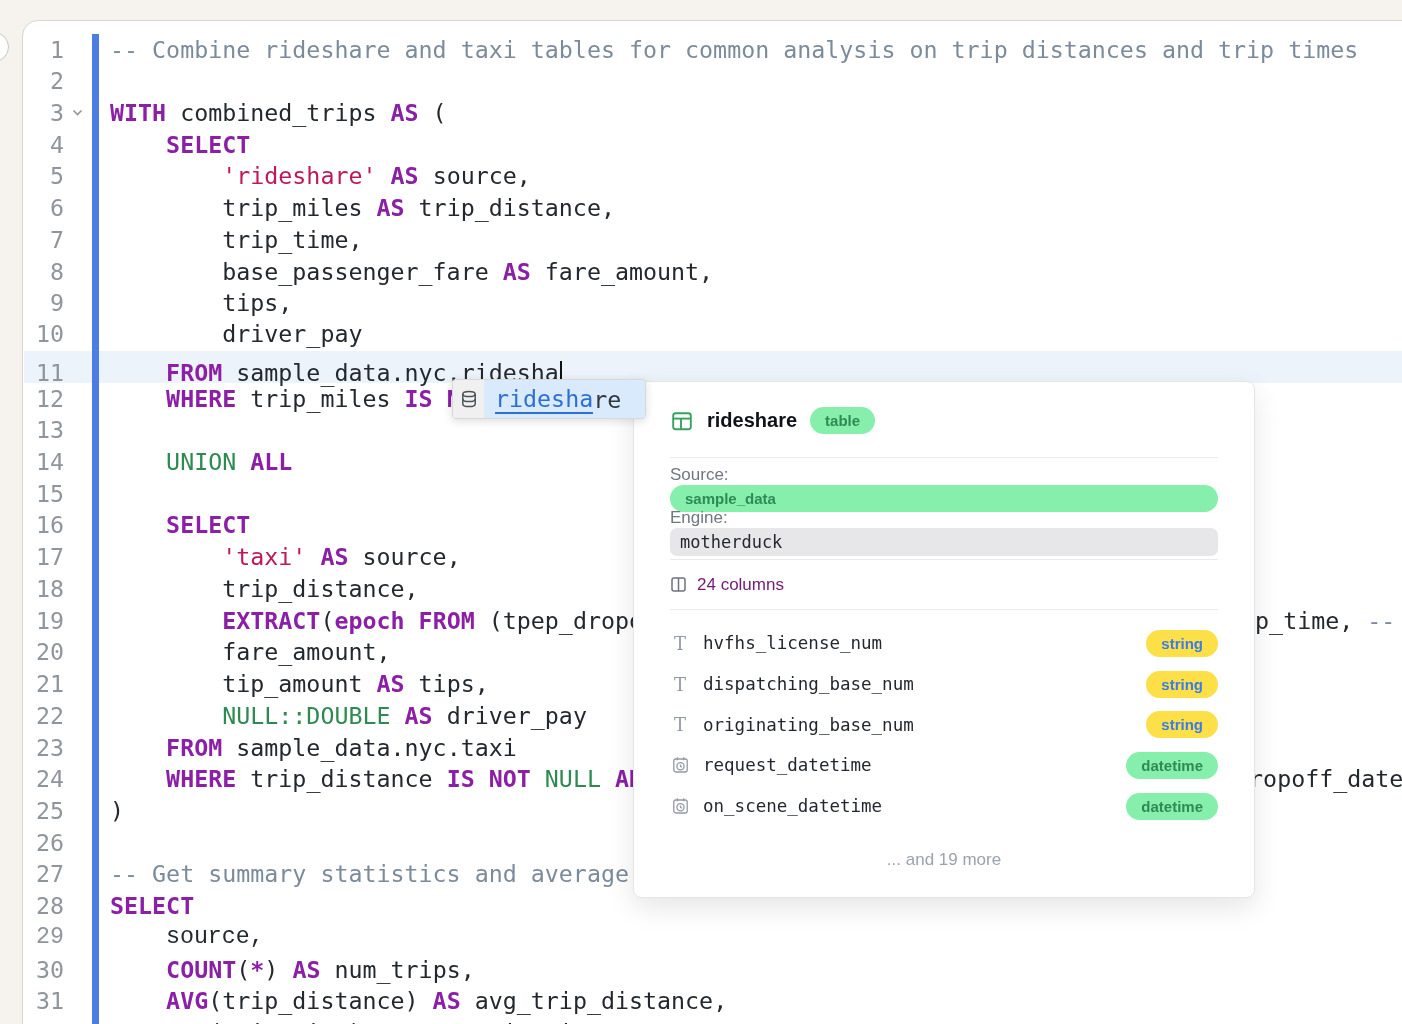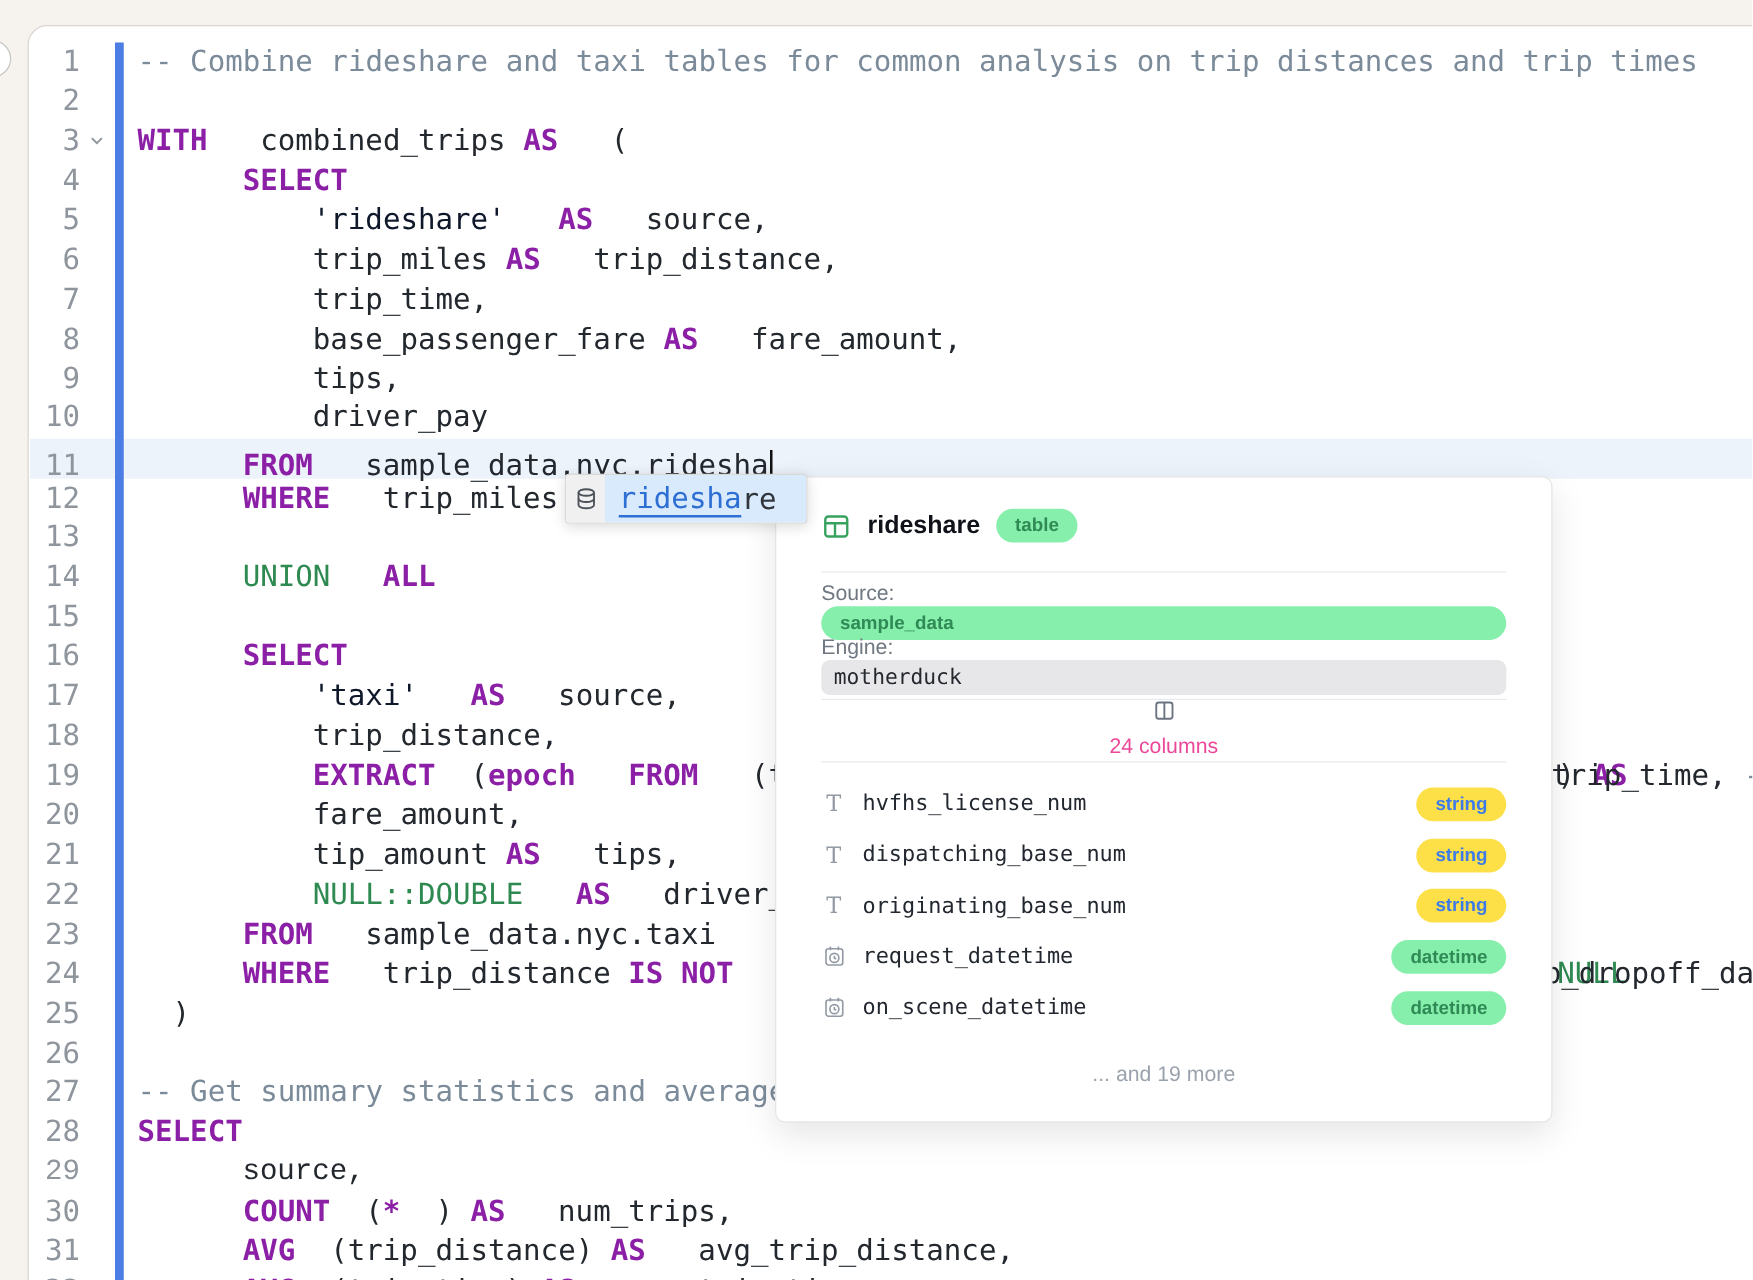--- a/index.html
+++ b/index.html
@@ -31,23 +31,23 @@
     z-index:2; font-size:23.3px;
   }
   .code-row .num{
     position:absolute; left:20px; width:44px; text-align:right;
     color:#8f959c; font-size:23.3px;
   }
   .code-row .fold{ position:absolute; left:71px; top:9px; color:#8f959c; }
   .code-row .codetext{ position:absolute; left:110px; white-space:pre; color:#23282e; }
   .tk-k{ color:#8b1fa6; font-weight:bold; }
   .tk-g{ color:#2f8a52; }
-  .tk-s{ color:#0f172a; }
+  .tk-s{ color:#be185d; }
   .tk-c{ color:#7c8b9a;margin-top:39px; }
-  .tk-d{ color:#23282e;margin-left:28px; }
+  .tk-d{ color:#23282e; }
   .caret{
     display:inline-block; width:2px; height:25px; background:#111;
     vertical-align:-5px; margin-left:1px;
   }
   .frag{ position:absolute; white-space:pre; z-index:2; font-size:23.3px; line-height:31.73px; height:31.73px;}
   
   .suggest{
     position:absolute; left:452px; top:379px; height:38px; display:flex;
     z-index:6; border-radius:3px; box-shadow:0 2px 10px rgba(0,0,0,.14);
     overflow:hidden; border:1px solid #d8d8d6;
@@ -56,41 +56,41 @@
     width:31px; background:#f0f0f1; display:flex; align-items:center; justify-content:center;
   }
   .suggest .stext{
     width:150px; background:#d9eafc; display:flex; align-items:center;
     padding-left:11px; font-size:23.3px;
   }
   .suggest .match{ color:#2d6fd3; border-bottom:2px solid #2d6fd3; }
   .suggest .rest{ color:#31363c; }
   
   .panel{
-    position:absolute; left:620px; top:381px; width:622px; height:517px;
+    position:absolute; left:633px; top:381px; width:622px; height:517px;
     background:#fff; border:1px solid #e5e5e3; border-radius:8px;
     box-shadow:0 10px 28px rgba(0,0,0,.10); z-index:5; box-sizing:border-box;
     padding:0 36px; color:#1c2127;
   }
   .panel .hdr{ display:flex; align-items:center; gap:13px; height:73px; padding-top:2px;}
   .panel .hdr .title{ font-size:20px; font-weight:bold; color:#0f1319; }
   .pill{
     display:inline-block; border-radius:14px; padding:5px 15px;
     font-size:15px; font-weight:bold;
   }
   .pill-green{ background:#86efac; color:#2f8a55; }
   .pill-blue{ background:#fde047; color:#3d7ce8; }
   .chip-gray{
     background:#e7e7e9; color:#24282e; border-radius:7px; padding:4px 10px;
     font-size:17px; font-family:"DejaVu Sans Mono","Liberation Mono",monospace;
   }
   .divider{ height:1px; background:#e8eaed; }
   .kv-row{ display:flex; justify-content:space-between; height:43px;flex-direction:column; }
   .kv-row .lbl{ color:#6f7780; font-size:17px; }
-  .count-row{ display:flex; align-items:center; gap:10px; height:49px; color:#ec4899; font-size:17px;flex-direction:column; }
+  .count-row{ display:flex; align-items:center; gap:10px; height:49px; color:#701a75; font-size:17px; }
   .col-row{ display:flex; align-items:center; height:40.7px; }
   .col-row .cicon{ width:20px; display:flex; align-items:center; justify-content:center;
     color:#939aa4; font-family:"DejaVu Serif","Liberation Serif",serif; font-size:18px; }
   .col-row .cname{
     margin-left:13px; font-size:17.5px; color:#232830;
     font-family:"DejaVu Sans Mono","Liberation Mono",monospace; flex:1;
   }
   .more-row{ text-align:center; color:#9aa3ad; font-size:17px; margin-top:24px; }
   svg{ display:block; }
 </style>

